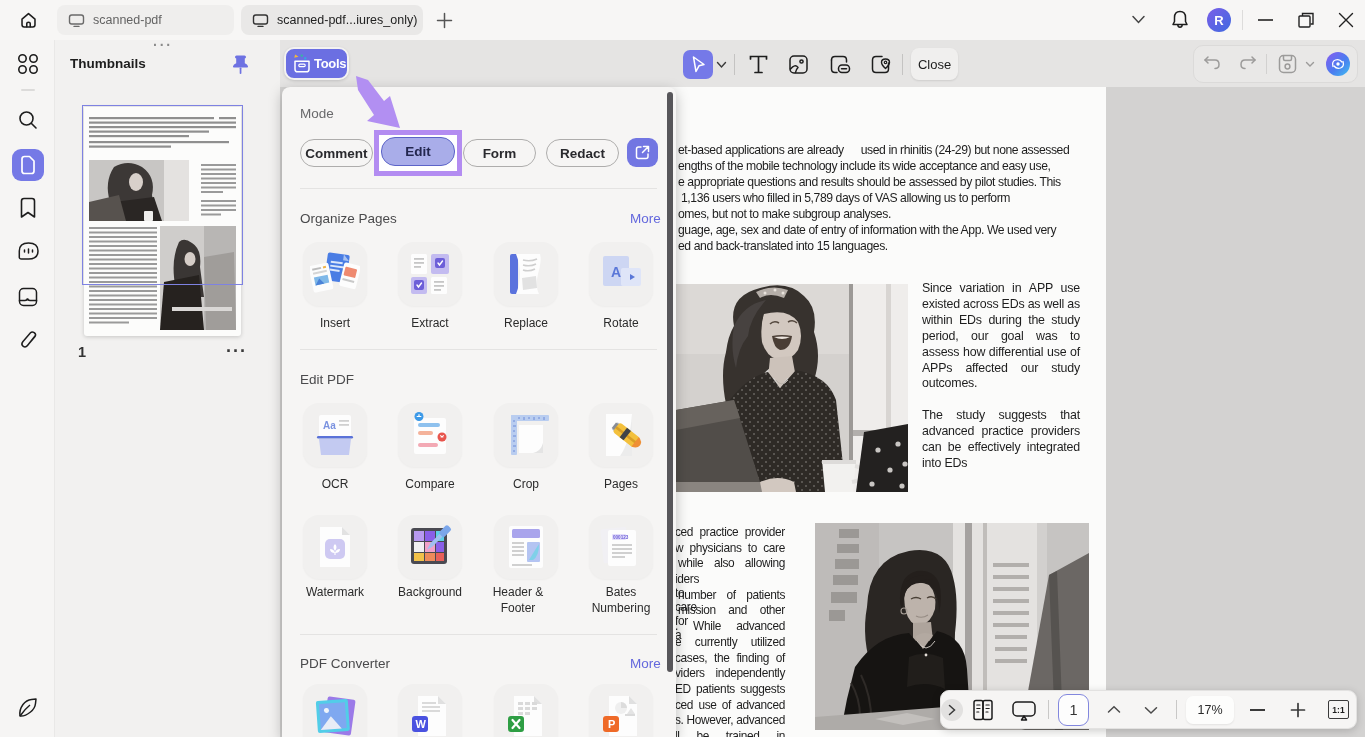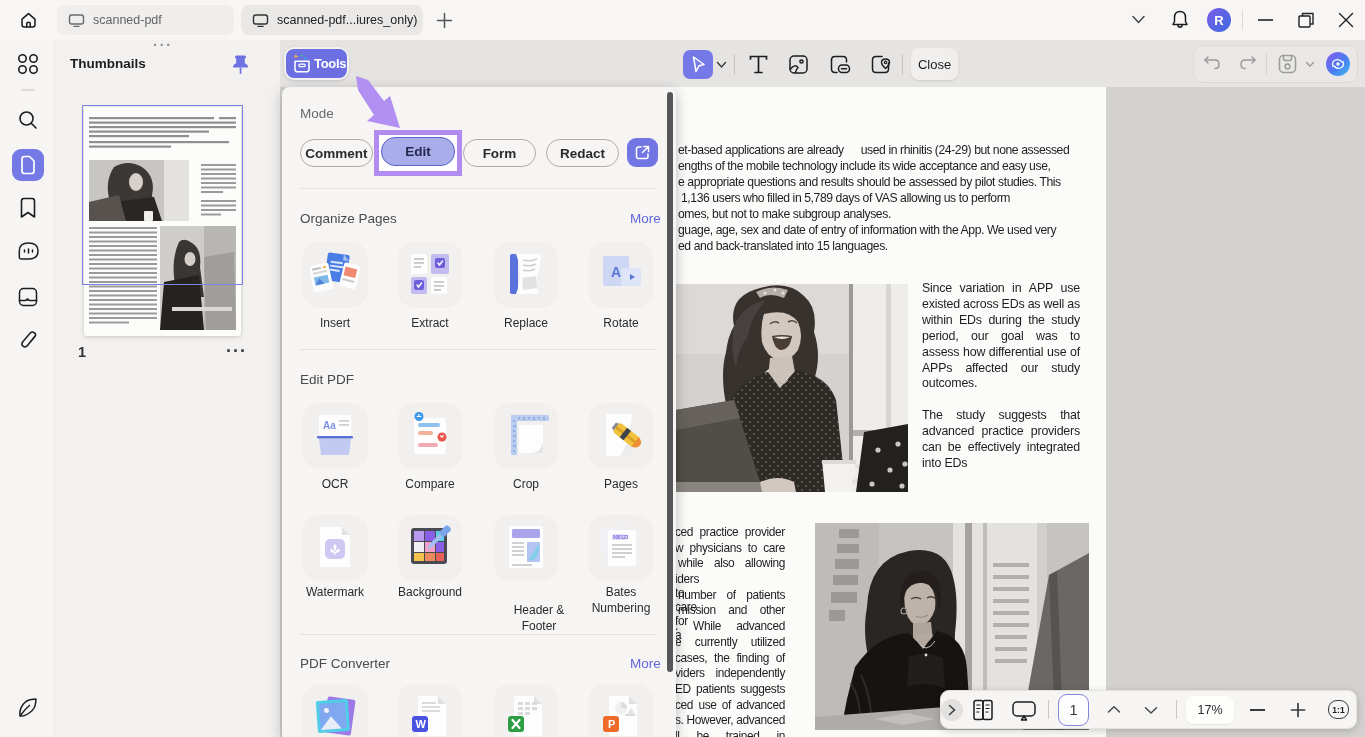--- a/index.html
+++ b/index.html
@@ -749,21 +749,21 @@
         <rect x="12" y="10" width="14" height="6" rx="1" fill="#e3defa"></rect>
         <text x="13" y="15" font-family="Liberation Sans" font-size="4.6" fill="#6d5fd8" font-weight="bold">000123</text>
         <rect x="12" y="20" width="20" height="2" fill="#d0d0d0"></rect>
           <rect x="12" y="24" width="20" height="2" fill="#d0d0d0"></rect>
         <rect x="12" y="28" width="20" height="2" fill="#d0d0d0"></rect>
           <rect x="12" y="32" width="13" height="2" fill="#d0d0d0"></rect>
       </svg>
     </div>
     <div class="cardlabel" style="left:5px;top:497px;">Watermark</div>
     <div class="cardlabel" style="left:100px;top:497px;">Background</div>
-    <div class="cardlabel" style="left:209px;top:497px;margin-top:18px;">Header &amp;<br>Footer</div>
+    <div class="cardlabel" style="left:188px;top:497px;">Header &amp;<br>Footer</div>
     <div class="cardlabel" style="left:291px;top:497px;">Bates<br>Numbering</div>
     <div class="hdiv" style="top:547px;"></div>
 
     <div class="seclabel" style="top:569px;">PDF Converter</div>
     <div class="morelink" style="left:348px;top:569px;">More</div>
 
     <div class="card" style="left:21px;top:597px;height:53px;border-radius:16px 16px 0 0;align-items:flex-start;" id="c-img">
       <svg width="44" height="48" viewBox="0 0 44 46" style="margin-top:9px;">
         <g transform="rotate(8 26 24)">
             <rect x="12" y="4" width="28" height="36" rx="2" fill="#9b7ae8"></rect>
@@ -859,15 +859,15 @@
     </svg>
   <svg class="abs" style="left:1144px;top:706px;" width="14" height="9" viewBox="0 0 14 9" fill="none" stroke="#4a4a4a" stroke-width="1.5" stroke-linecap="round">
       <path d="M1.5 1.8 L7 7 L12.5 1.8"></path>
     </svg>
   <div class="abs" style="left:1176px;top:700px;width:1px;height:19px;background:#c9c8c7;"></div>
   <div class="abs" style="left:1186px;top:696px;width:48px;height:28px;background:#fdfdfc;border-radius:7px;box-shadow:0 1px 2px rgba(0,0,0,0.08);display:flex;align-items:center;justify-content:center;font-size:12.5px;color:#2a2a2a;">17%</div>
   <div class="abs" style="left:1250px;top:709px;width:15px;height:2px;background:#3a3a3a;"></div>
   <svg class="abs" style="left:1290px;top:702px;" width="16" height="16" viewBox="0 0 16 16" stroke="#3a3a3a" stroke-width="1.7" stroke-linecap="round">
       <path d="M8 1.5 L8 14.5 M1.5 8 L14.5 8"></path>
     </svg>
-  <div class="abs" style="left:1328px;top:700px;width:21px;height:19px;border:1.5px solid #3a3a3a;border-radius:9px;display:flex;align-items:center;justify-content:center;font-size:8.5px;color:#1d1d1d;font-weight:bold;letter-spacing:0;">1:1</div>
+  <div class="abs" style="left:1328px;top:700px;width:21px;height:19px;border:1.5px solid #3a3a3a;border-radius:2px;display:flex;align-items:center;justify-content:center;font-size:8.5px;color:#1d1d1d;font-weight:bold;letter-spacing:0;">1:1</div>
 
 </div>
 
 </body></html>

